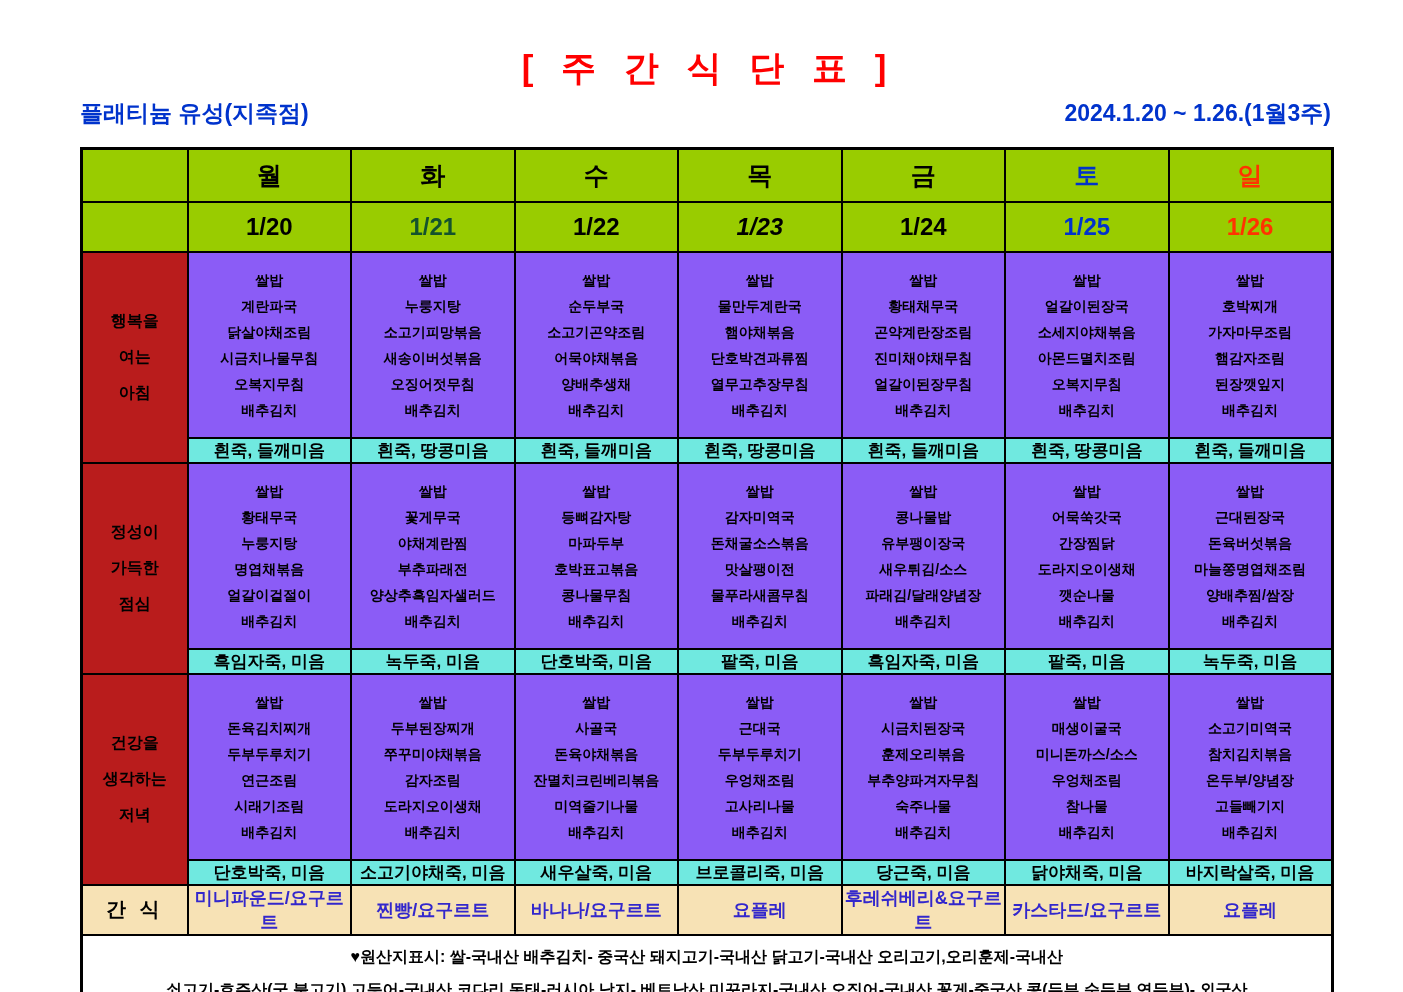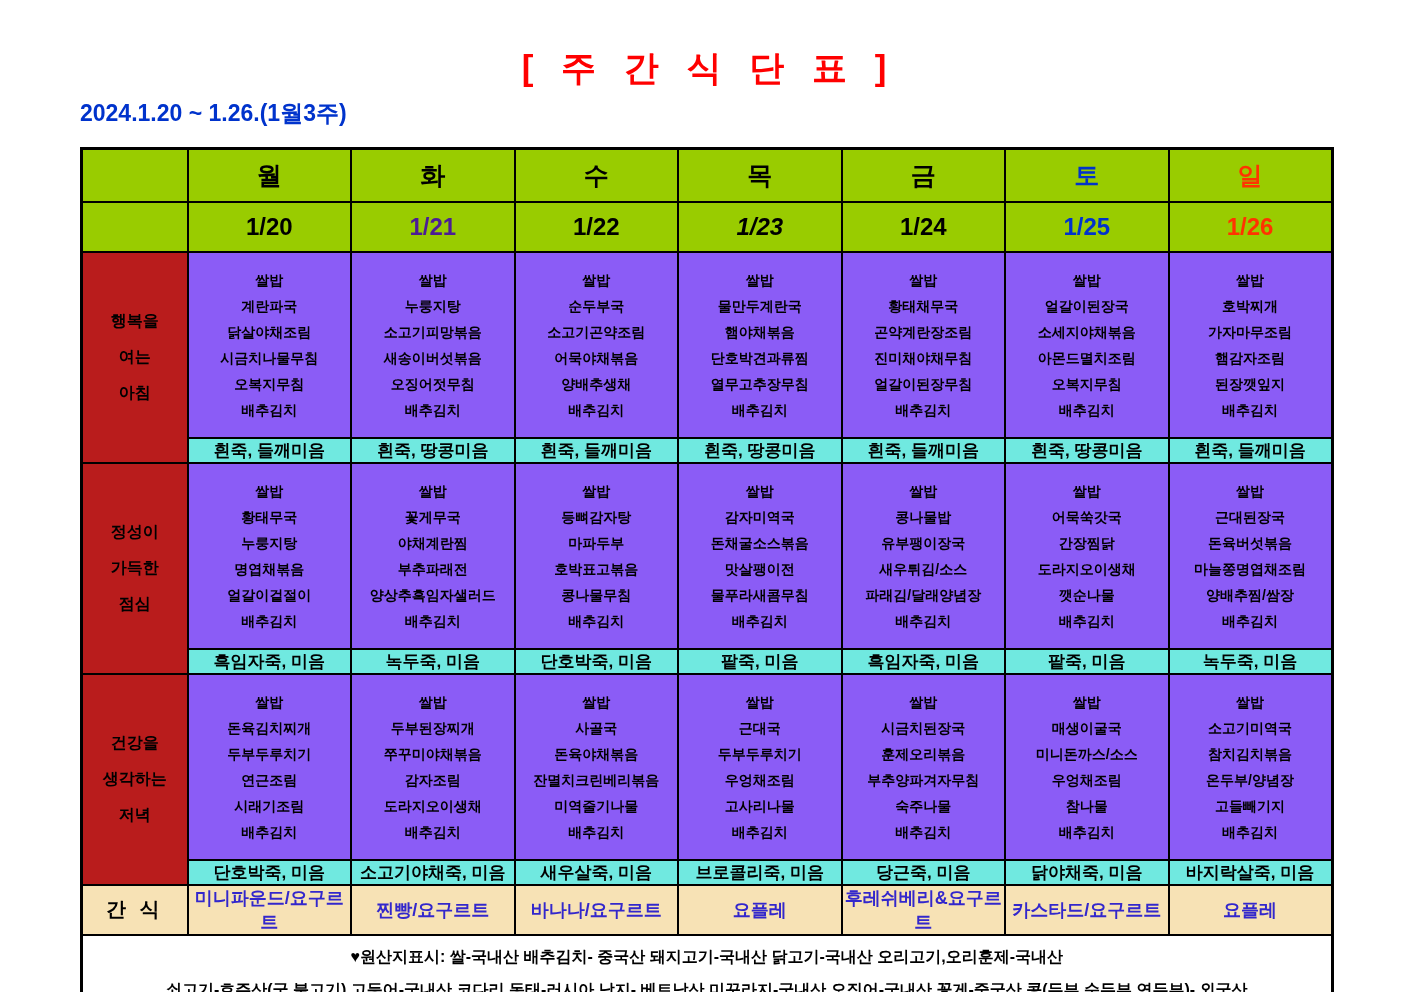--- a/index.html
+++ b/index.html
@@ -38,20 +38,21 @@
   }
   .note-line { font-size:16px; line-height:33px; color:#000; }
   .note-line.blue { color:var(--notice); font-size:17px;font-style:italic; }
 </style>
 </head>
 <body>
 
 <div class="page">
   <div class="page-title">[ 주 간 식 단 표 ]</div>
   <div class="subheader">
+    <span>플래티늄 유성(지족점)</span>
     <span>2024.1.20 ~ 1.26.(1월3주)</span>
   </div>
   <table class="menu">
     <colgroup>
       <col style="width:106px">
       <col span="7" style="width:163.5px">
     </colgroup>
     <tbody id="menu-body">
         <tr class="r-day">
           <td></td>
@@ -59,21 +60,21 @@
           <td style="color: rgb(0, 0, 0);">화</td>
           <td style="color: rgb(0, 0, 0);">수</td>
           <td style="color: rgb(0, 0, 0);">목</td>
           <td style="color: rgb(0, 0, 0);">금</td>
           <td style="color: rgb(0, 51, 204);">토</td>
           <td style="color: rgb(255, 51, 0);">일</td>
         </tr>
         <tr class="r-date">
           <td></td>
           <td style="color: rgb(0, 0, 0);">1/20</td>
-          <td style="color: #4c1d95; margin-left: 10px;">1/21</td>
+          <td style="color: #14532d; margin-left: 10px;">1/21</td>
           <td style="color: rgb(0, 0, 0);">1/22</td>
           <td style="color: rgb(0, 0, 0); font-style: italic;">1/23</td>
           <td style="color: rgb(0, 0, 0); margin-left: 8px;">1/24</td>
           <td style="color: rgb(0, 51, 204);">1/25</td>
           <td style="color: rgb(255, 51, 0);">1/26</td>
         </tr>
         <tr class="r-menu">
           <td class="meal-label" rowspan="2">
             <div>행복을</div>
             <div>여는</div>

